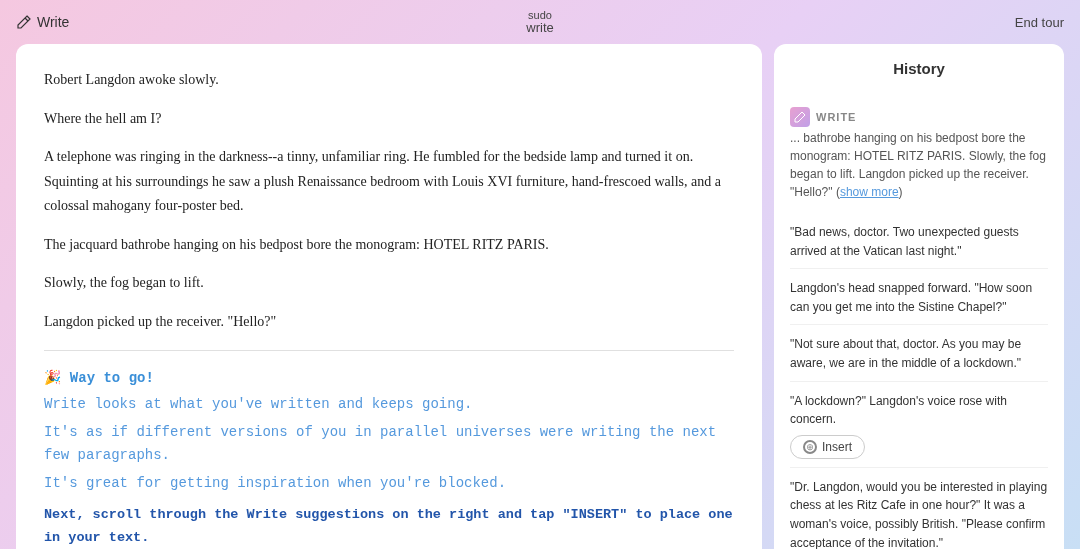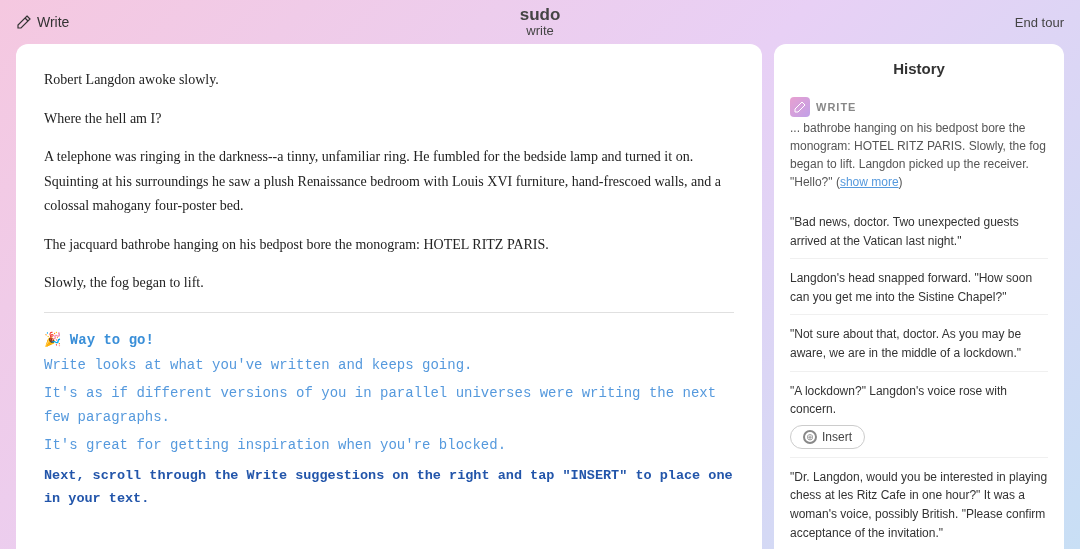--- a/index.html
+++ b/index.html
@@ -42,24 +42,23 @@
     }
     .sudo-write-logo {
       position: absolute;
       left: 50%;
       transform: translateX(-50%);
       text-align: center;
       line-height: 1.1;
     }
     .sudo-write-logo .sudo-text {
       font-family: Arial, sans-serif;
-      font-size: 17px;
+      font-size: 11px;
       color: #444;
       display: block;
-      font-weight: bold;
     }
     .sudo-write-logo .write-text {
       font-family: Arial, sans-serif;
       font-size: 13px;
       color: #444;
       display: block;
     }
     .end-tour-btn {
       font-family: Arial, sans-serif;
       font-size: 13px;
@@ -150,21 +149,21 @@
       flex-direction: column;
       gap: 10px;
     }
 
     .history-title {
       font-family: Arial, sans-serif;
       font-size: 15px;
       font-weight: 600;
       color: #333;
       text-align: center;
-      margin-bottom: 10px;
+      margin-bottom: 20px;
     }
 
     .history-write-badge {
       display: flex;
       align-items: center;
       gap: 6px;
       margin-bottom: 2px;
     }
 
     .write-badge-icon {
@@ -263,20 +262,21 @@
 
   <div class="main-content">
 
     <div class="editor-panel">
       <div class="editor-text">
         <p>Robert Langdon awoke slowly.</p>
         <p>Where the hell am I?</p>
         <p>A telephone was ringing in the darkness--a tinny, unfamiliar ring. He fumbled for the bedside lamp and turned it on. Squinting at his surroundings he saw a plush Renaissance bedroom with Louis XVI furniture, hand-frescoed walls, and a colossal mahogany four-poster bed.</p>
         <p>The jacquard bathrobe hanging on his bedpost bore the monogram: HOTEL RITZ PARIS.</p>
         <p>Slowly, the fog began to lift.</p>
+        <p>Langdon picked up the receiver. "Hello?"</p>
       </div>
 
       <hr class="divider-line">
 
       <div class="suggestion-area">
         <div class="suggestion-header">
           <span class="way-to-go">🎉 Way to go!</span>
         </div>
         <p class="suggestion-text">Write looks at what you've written and keeps going.</p>
         <p class="suggestion-text">It's as if different versions of you in parallel universes were writing the next few paragraphs.</p>

